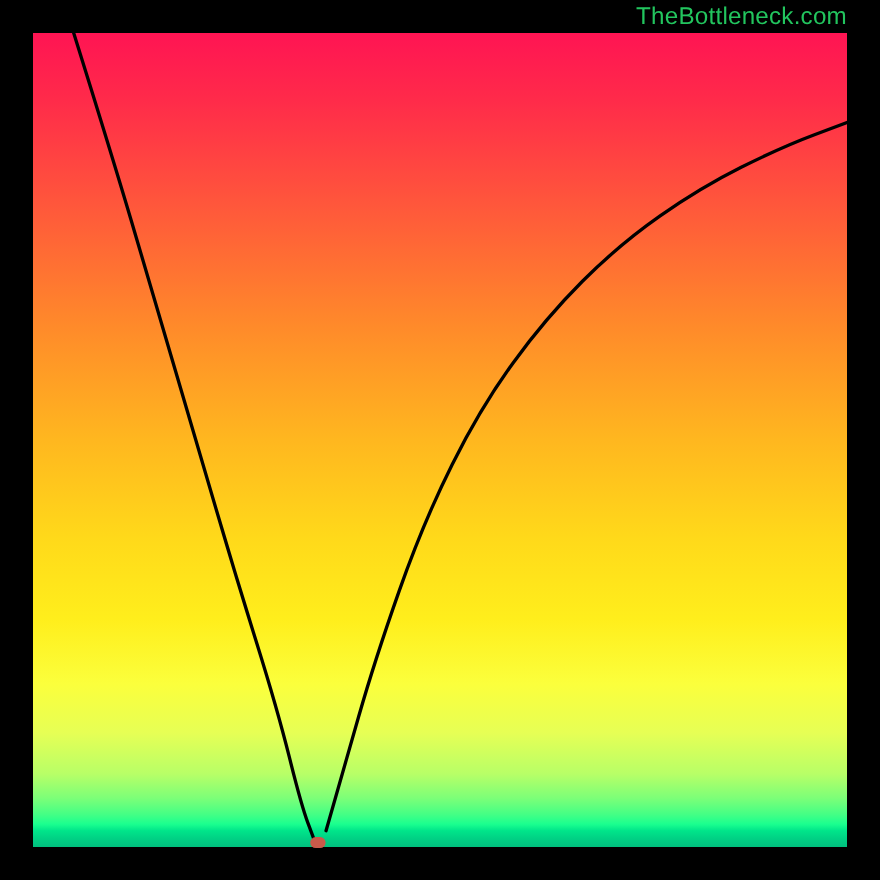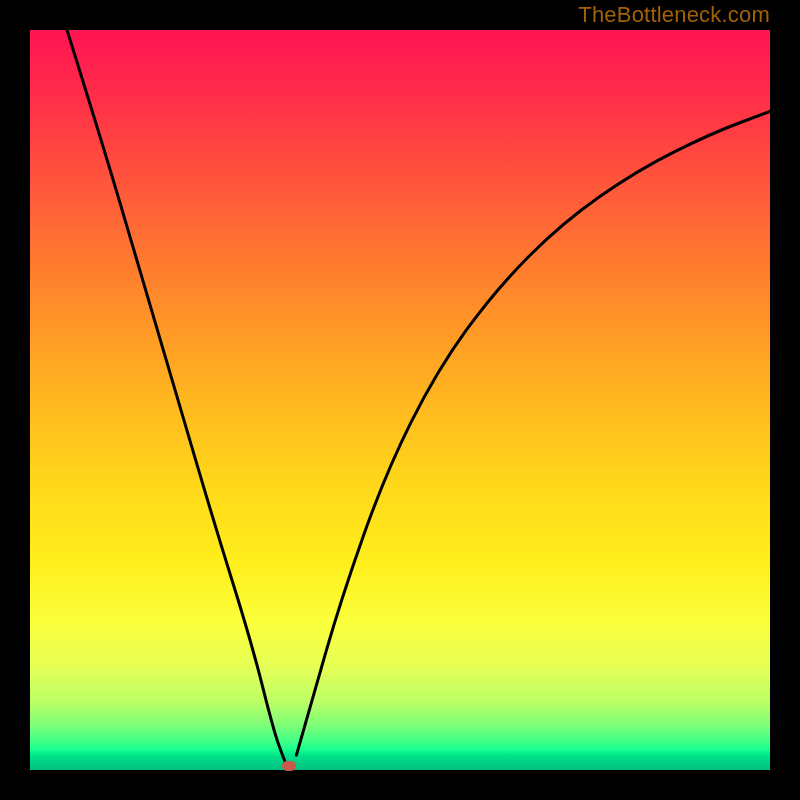--- a/index.html
+++ b/index.html
@@ -14,21 +14,21 @@
   .outer {
     width: 800px;
     height: 800px;
     background: #000;
     position: relative;
   }
   .watermark {
     position: absolute;
     top: 2px;
     right: 30px;
-    color: #a16207;
+    color: #22c55e;
     font-size: 22px;
     font-weight: 500;
     letter-spacing: 0.2px;
   }
   .plot-area {
     position: absolute;
     left: 30px;
     top: 30px;
     width: 740px;
     height: 740px;

